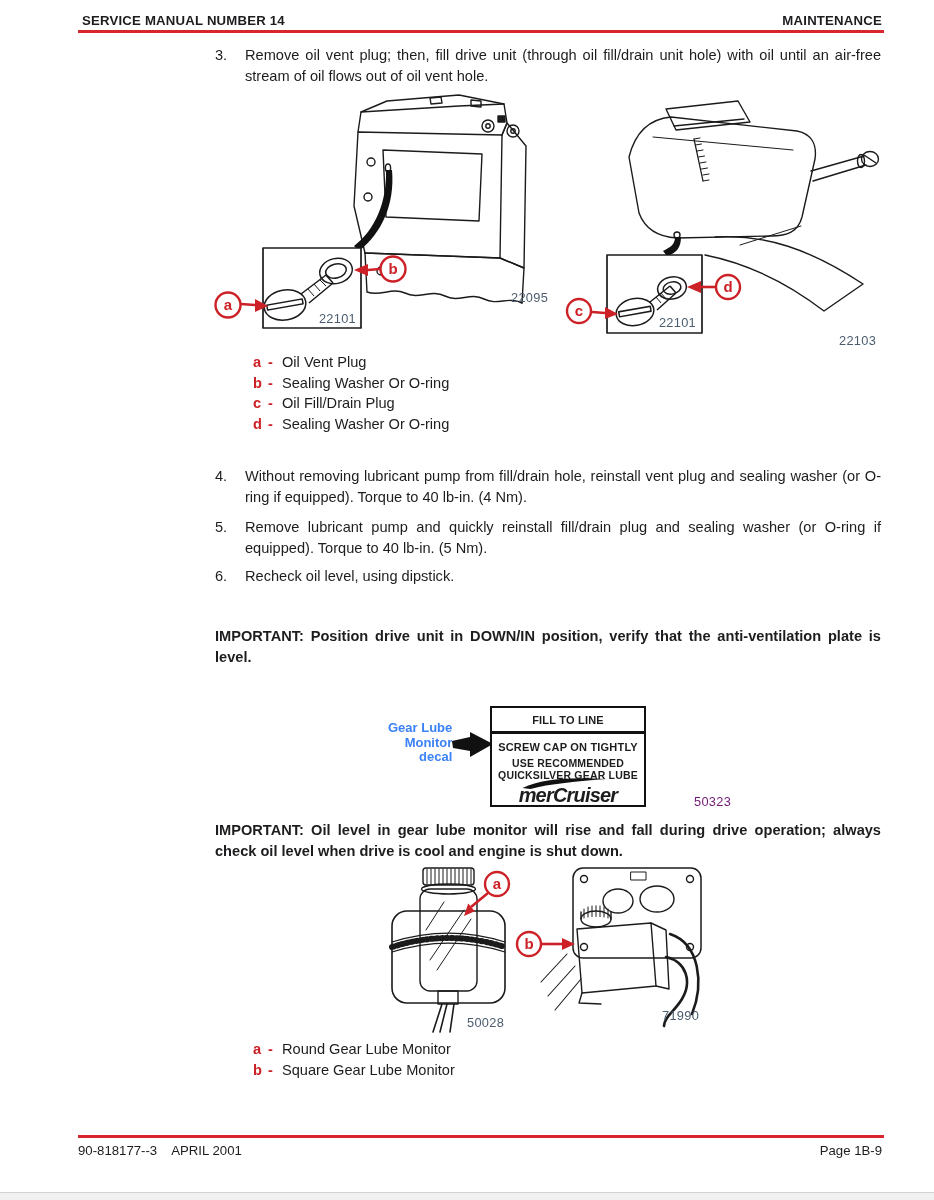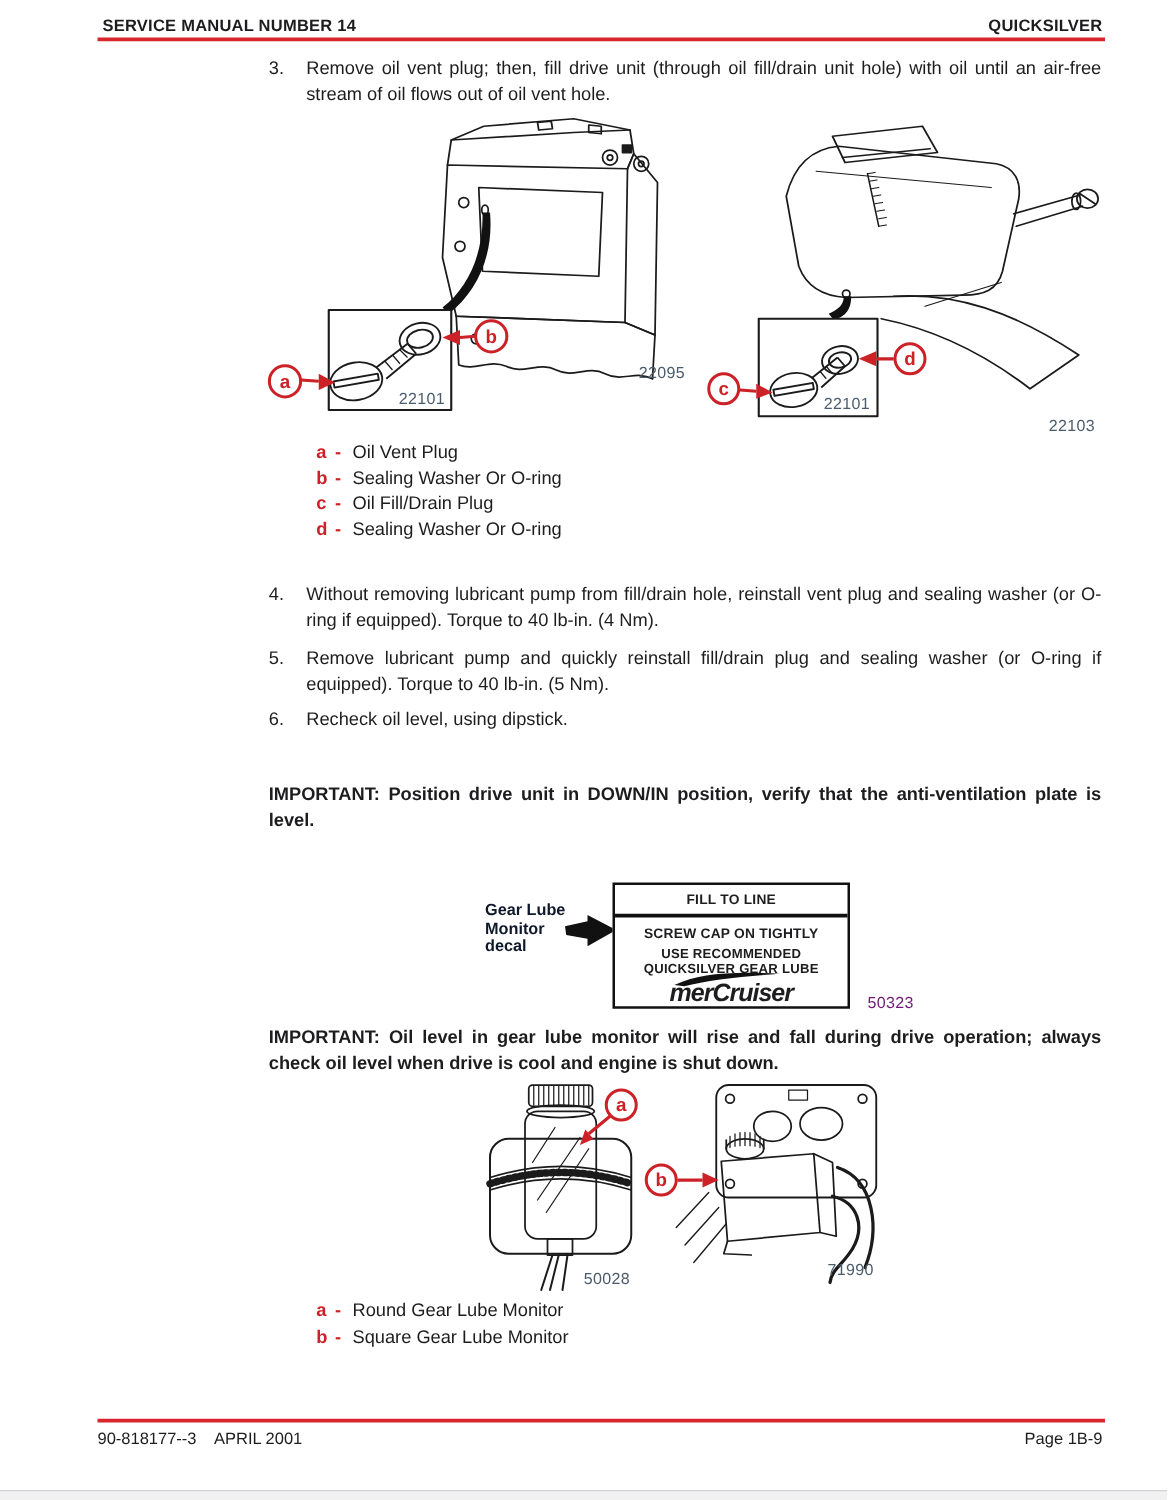--- a/index.html
+++ b/index.html
@@ -22,42 +22,42 @@
   
   .lg-row{display:flex;font-size:14.6px;line-height:20.7px;}
   .lg-k{color:#cc2127;font-weight:bold;width:15px;flex:none;}
   .lg-d{color:#cc2127;font-weight:bold;width:14px;flex:none;}
   
   svg text{font-family:"Liberation Sans", sans-serif;}
   .fig{fill:#4b5c6e;font-size:12.8px;letter-spacing:.3px;}
   .co{fill:#cc2127;font-size:15px;font-weight:bold;text-anchor:middle;}
   .fignum{color:#701a75;font-size:12.8px;letter-spacing:.3px;white-space:nowrap;}
   
-  .decal-label{font-size:13px;line-height:14.5px;font-weight:bold;color:#0f172a;}
-  .decal-box{width:190px;height:101px;border:2px solid #111;background:#fff;box-sizing:border-box;
+  .decal-label{font-size:13px;line-height:14.5px;font-weight:bold;color:#3b82f6;text-align:right;}
+  .decal-box{width:156px;height:101px;border:2px solid #111;background:#fff;box-sizing:border-box;
              text-align:center;}
   .d-fill{font-size:11px;font-weight:bold;padding-top:6px;letter-spacing:.2px;}
   .d-rule{height:3px;background:#111;margin-top:5px;}
   .d-cap{font-size:11px;font-weight:bold;margin-top:7px;letter-spacing:.2px;}
   .d-use{font-size:10.5px;font-weight:bold;margin-top:5px;line-height:11.5px;letter-spacing:.2px;}
   .d-lube{font-size:10.5px;font-weight:bold;line-height:11.5px;letter-spacing:.2px;}
   .d-logo{position:relative;margin-top:3px;font-style:italic;font-weight:bold;font-size:20px;
           letter-spacing:-.8px;text-align:center;}
   .d-logo svg{position:absolute;left:50%;top:-7px;transform:translateX(-54%);}
   
   .bottom-strip{left:0;top:1192px;width:934px;height:8px;background:#f1f1f2;
                 border-top:1px solid #d2d2d6;}
 </style>
 </head>
 <body>
 
 <div class="page">
 
   <div class="abs hdr" style="left:82px;top:13px">SERVICE MANUAL NUMBER 14</div>
-  <div class="abs hdr" style="right:52px;top:13px">QUICKSILVER</div>
+  <div class="abs hdr" style="right:52px;top:13px">MAINTENANCE</div>
   <div class="abs rule" style="left:78px;top:30px;width:806px"></div>
 
   <div class="abs step" style="left:215px;top:45px">
     <div class="n">3.</div>
     <div class="t">Remove oil vent plug; then, fill drive unit (through oil fill/drain unit hole) with oil until an air-free stream of oil flows out of oil vent hole.</div>
   </div>
 
   <svg class="abs" style="left:205px;top:90px" width="360" height="262" viewBox="0 0 360 262">
     <g fill="none" stroke="#1b1b1b" stroke-width="1.4" stroke-linejoin="round" stroke-linecap="round">
       <path d="M153,42 L156,22 L182,11 L254,5 L299,14 L302,33 L297,45"></path>

